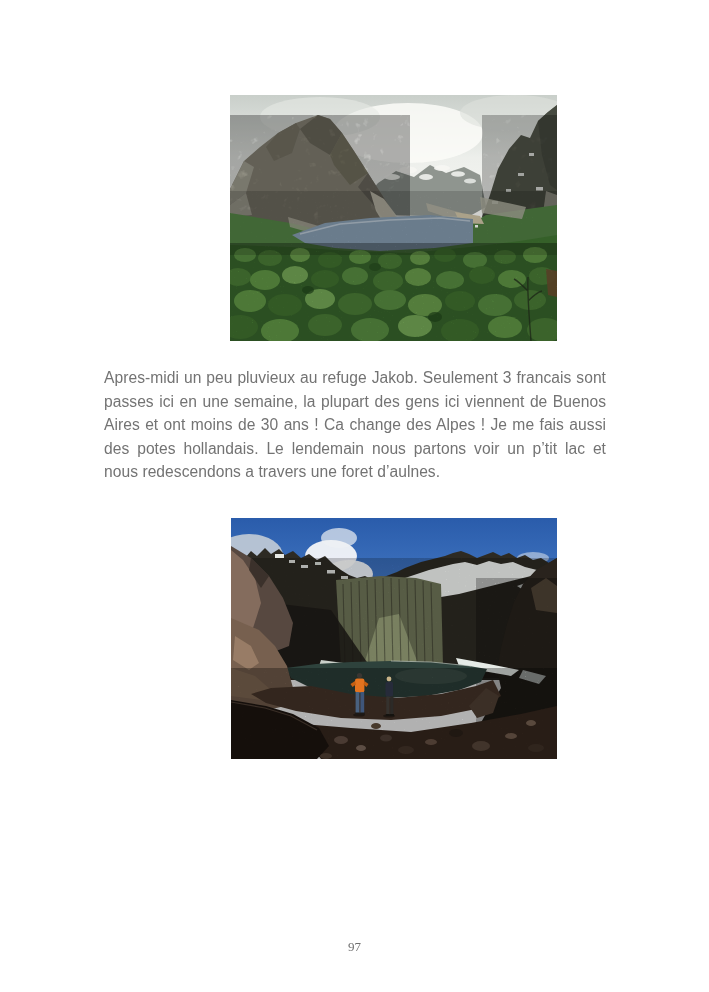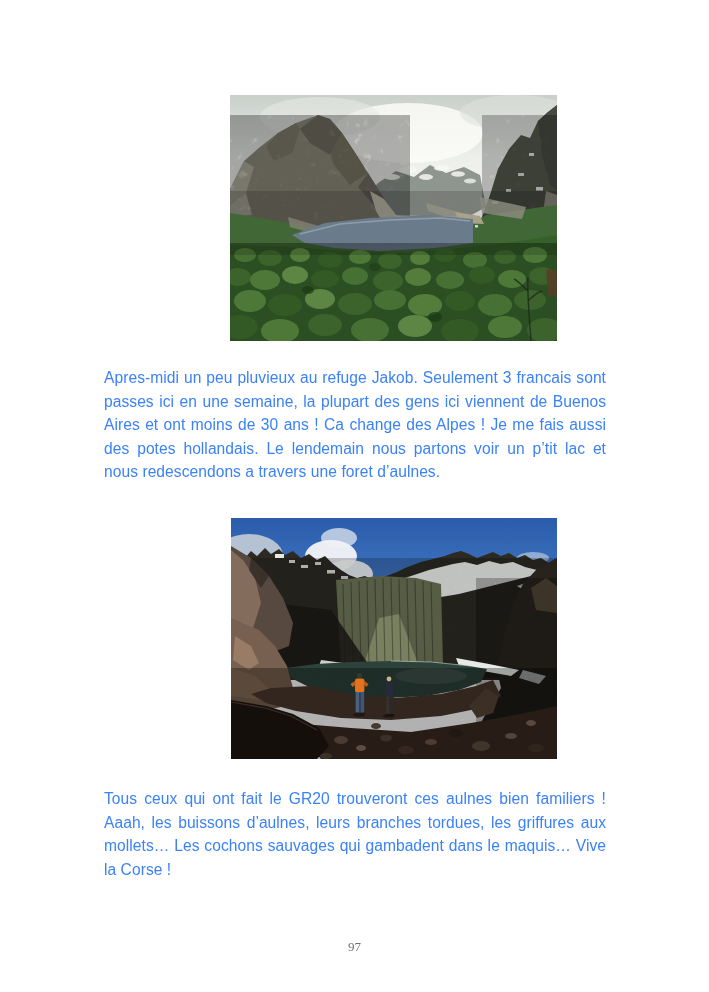--- a/index.html
+++ b/index.html
@@ -17,21 +17,21 @@
     overflow: hidden;
   }
   .photo svg { display: block; }
   #photo1 { left: 190px; top: 79px;  width: 327px; height: 246px; }
   #photo2 { left: 191px; top: 502px; width: 326px; height: 241px; }
   .para {
     position: absolute;
     left: 104px;
     width: 502px;
     text-align: justify;
-    color: #3b82f6;
+    color: #737373;
     font-size: 15.6px;
     line-height: 23.5px;
     letter-spacing: 0.05px;
     margin: 0;
   }
   #para1 { top: 366px; }
   #para2 { top: 787px; }
   .pageno {
     position: absolute;
     top: 939px;
@@ -302,17 +302,16 @@
           <rect x="154.5" y="163.8" width="7.6" height="15" rx="2" fill="#262b3a"></rect>
           <rect x="155.3" y="178.5" width="3.1" height="18.5" fill="#35322e"></rect>
           <rect x="159.3" y="178.5" width="3.1" height="18.5" fill="#2c2a27"></rect>
           <rect x="154.8" y="196" width="4" height="2" fill="#15130f"></rect>
           <rect x="159" y="196" width="4" height="2" fill="#15130f"></rect>
         </g>
       </g>
     </svg>
   </figure>
 
-  <p class="para" id="para2">Tous ceux qui ont fait le GR20 trouveront ces aulnes bien familiers&nbsp;! Aaah, les buissons d’aulnes, leurs branches tordues, les griffures aux mollets… Les cochons sauvages qui gambadent dans le maquis… Vive la Corse&nbsp;!</p>
 
   <div class="pageno">97</div>
 
 </div>
 
 </body></html>

